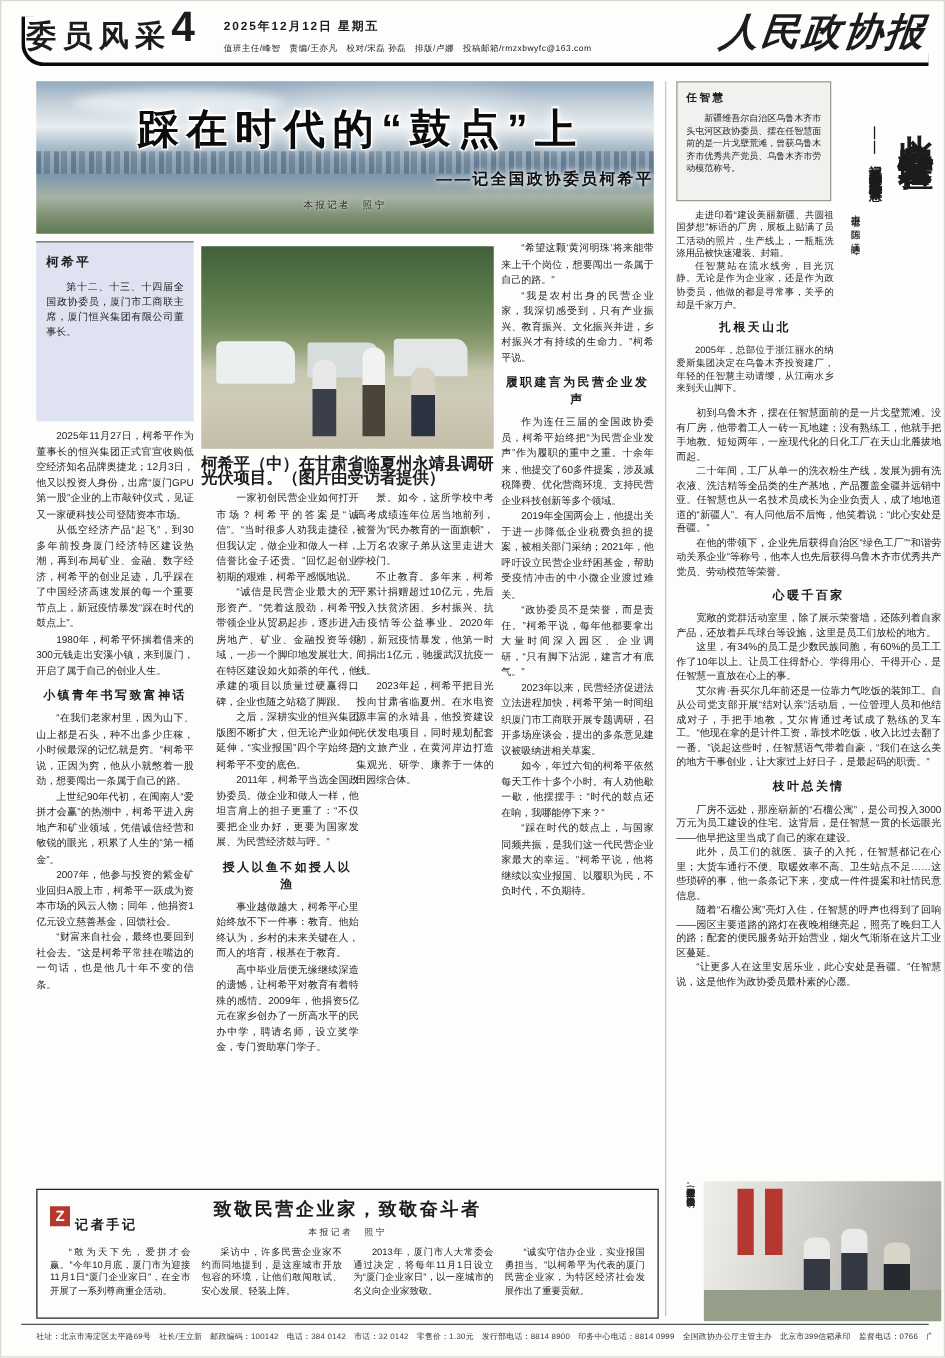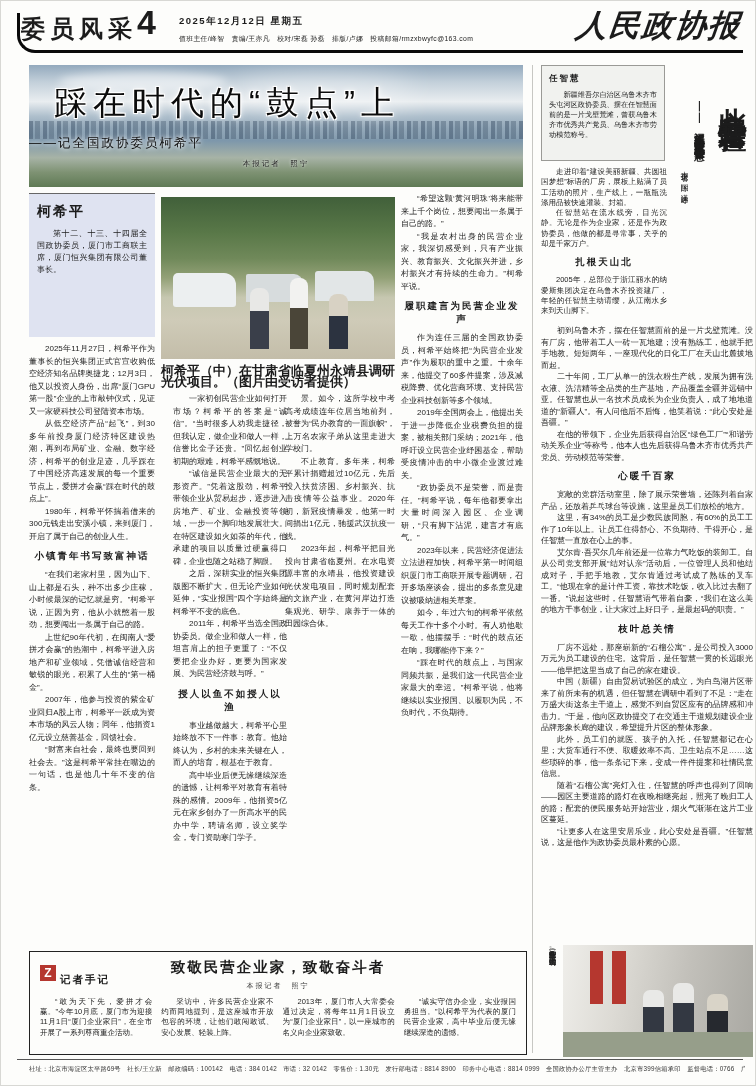--- a/index.html
+++ b/index.html
@@ -26,46 +26,46 @@
   
   .banner { left:28px; top:64px; width:494px; height:122px; overflow:hidden;
     background:linear-gradient(180deg,#93a9bd 0%,#c3d0da 14%,#e9edf0 30%,#aebfcc 42%,
                #8fa6b8 52%,#7d97ab 62%,#a7b3a6 76%,#7e9273 88%,#5f7a55 100%); }
   .banner::before { content:""; position:absolute; left:0; right:0; top:46%; height:15%;
     background:repeating-linear-gradient(90deg, rgba(68,88,110,.55) 0 4px,
       rgba(130,150,168,.25) 4px 6px, rgba(84,104,124,.5) 6px 11px, rgba(155,170,184,.2) 11px 14px); }
   .banner::after { content:""; position:absolute; left:6%; top:6%; width:34%; height:16%;
     background:rgba(255,255,255,.55); border-radius:50%; filter:blur(4px);
     box-shadow:180px 10px 30px 6px rgba(255,255,255,.5); }
-  .main-headline { position:relative; z-index:2; margin-top:16px; text-align:left;
-    font-size:33px; font-weight:400; letter-spacing:6px; color:#0c0c0c;
+  .main-headline { position:relative; z-index:2; margin-top:16px; text-align:center;
+    font-size:33px; font-weight:700; letter-spacing:6px; color:#0c0c0c;
     text-shadow:-1px -1px 0 #fff,1px -1px 0 #fff,-1px 1px 0 #fff,1px 1px 0 #fff,
                 0 0 5px rgba(255,255,255,.95),0 0 10px rgba(255,255,255,.8);margin-left:25px; }
-  .main-subtitle { position:relative; z-index:2; margin-top:9px; text-align:left;
-    font-size:12.5px; font-weight:normal; letter-spacing:2px; color:#111;
+  .main-subtitle { position:relative; z-index:2; margin-top:9px; text-align:right;
+    font-size:12.5px; font-weight:bold; letter-spacing:2px; color:#111;
     text-shadow:0 0 4px #fff,0 0 7px rgba(255,255,255,.9); }
   .main-byline { position:relative; z-index:2; margin-top:7px; text-align:center;
     font-size:7.5px; color:#222; letter-spacing:2px; text-shadow:0 0 3px #fff; }
 
   
   .bp { font-size:8px; line-height:12.5px; text-align:justify; text-indent:2em; }
   .bp-sm { font-size:7.5px; line-height:10.3px; text-align:justify; text-indent:2em; }
   .col { overflow:hidden; }
   .subhead { font-size:9.5px; font-weight:bold; text-align:center; letter-spacing:2px;
              margin:7px 0 6px; }
 
   .col1 { left:28px;  top:342px; width:126px; height:604px; }
   .col2 { left:172px; top:392px; width:114px; height:554px; }
   .col3 { left:284px; top:392px; width:110px; height:554px; }
   .col4 { left:400px; top:192px; width:122px; height:754px; }
 
   
   .profile1 { left:28px; top:192px; width:126px; height:144px; background:#dfe3f1;
     border-top:1px solid #666; padding:9px 8px 6px; overflow:hidden; }
-  .profile1 .pname { font-size:14px; font-weight:bold; letter-spacing:2px; margin-bottom:7px; }
+  .profile1 .pname { font-size:10px; font-weight:bold; letter-spacing:2px; margin-bottom:7px; }
   .profile1 .pbio  { font-size:8px; line-height:12px; text-align:justify; text-indent:2em; }
 
   .profile2 { left:540px; top:64px; width:124px; height:96px; background:#f1f2ef;
     border:1px solid #9a9a96; padding:7px 7px 16px; overflow:hidden; }
   .profile2 .pname { font-size:8.5px; font-weight:bold; letter-spacing:2px; margin-bottom:5px; }
   .profile2 .pbio  { font-size:7.2px; line-height:10px; text-align:justify; text-indent:2em; }
 
   
   .photo1 { left:160px; top:196px; width:234px; height:162px; overflow:hidden;
     background:linear-gradient(180deg,#41603a 0%,#597848 22%,#70895a 38%,#93a177 50%,
@@ -153,21 +153,21 @@
 <div class="abs photo1">
   <span class="car"></span>
   <span class="fig f1"></span>
   <span class="fig f2"></span>
   <span class="fig f3"></span>
 </div>
 <div class="abs caption1">柯希平（中）在甘肃省临夏州永靖县调研光伏项目。（图片由受访者提供）</div>
 
 <div class="abs col col1">
   <p class="bp">2025年11月27日，柯希平作为董事长的恒兴集团正式官宣收购低空经济知名品牌奥捷龙；12月3日，他又以投资人身份，出席“厦门GPU第一股”企业的上市敲钟仪式，见证又一家硬科技公司登陆资本市场。</p>
-  <p class="bp">从低空经济产品“起飞”，到30多年前投身厦门经济特区建设热潮，再到布局矿业、金融、数字经济，柯希平的创业足迹，几乎踩在了中国经济高速发展的每一个重要节点上，爱拼才会赢“踩在时代的鼓点上”。</p>
+  <p class="bp">从低空经济产品“起飞”，到30多年前投身厦门经济特区建设热潮，再到布局矿业、金融、数字经济，柯希平的创业足迹，几乎踩在了中国经济高速发展的每一个重要节点上，新冠疫情暴发“踩在时代的鼓点上”。</p>
   <p class="bp">1980年，柯希平怀揣着借来的300元钱走出安溪小镇，来到厦门，开启了属于自己的创业人生。</p>
   <h4 class="subhead">小镇青年书写致富神话</h4>
   <p class="bp">“在我们老家村里，因为山下、山上都是石头，种不出多少庄稼，小时候最深的记忆就是穷。”柯希平说，正因为穷，他从小就憋着一股劲，想要闯出一条属于自己的路。</p>
   <p class="bp">上世纪90年代初，在闽南人“爱拼才会赢”的热潮中，柯希平进入房地产和矿业领域，凭借诚信经营和敏锐的眼光，积累了人生的“第一桶金”。</p>
   <p class="bp">2007年，他参与投资的紫金矿业回归A股上市，柯希平一跃成为资本市场的风云人物；同年，他捐资1亿元设立慈善基金，回馈社会。</p>
   <p class="bp">“财富来自社会，最终也要回到社会去。”这是柯希平常挂在嘴边的一句话，也是他几十年不变的信条。</p>
 </div>
 
 <div class="abs col col2">
   <p class="bp">一家初创民营企业如何打开市场？柯希平的答案是“诚信”。“当时很多人劝我走捷径，但我认定，做企业和做人一样，信誉比金子还贵。”回忆起创业初期的艰难，柯希平感慨地说。</p>
@@ -216,25 +216,24 @@
   <h4 class="subhead">扎根天山北</h4>
   <p class="bp-sm">2005年，总部位于浙江丽水的纳爱斯集团决定在乌鲁木齐投资建厂，年轻的任智慧主动请缨，从江南水乡来到天山脚下。</p>
 </div>
 
 <div class="abs col side-full">
   <p class="bp">初到乌鲁木齐，摆在任智慧面前的是一片戈壁荒滩。没有厂房，他带着工人一砖一瓦地建；没有熟练工，他就手把手地教。短短两年，一座现代化的日化工厂在天山北麓拔地而起。</p>
   <p class="bp">二十年间，工厂从单一的洗衣粉生产线，发展为拥有洗衣液、洗洁精等全品类的生产基地，产品覆盖全疆并远销中亚。任智慧也从一名技术员成长为企业负责人，成了地地道道的“新疆人”。有人问他后不后悔，他笑着说：“此心安处是吾疆。”</p>
   <p class="bp">在他的带领下，企业先后获得自治区“绿色工厂”“和谐劳动关系企业”等称号，他本人也先后获得乌鲁木齐市优秀共产党员、劳动模范等荣誉。</p>
   <h4 class="subhead">心暖千百家</h4>
   <p class="bp">宽敞的党群活动室里，除了展示荣誉墙，还陈列着自家产品，还放着乒乓球台等设施，这里是员工们放松的地方。</p>
-  <p class="bp">这里，有34%的员工是少数民族同胞，有60%的员工工作了10年以上。让员工住得舒心、不负期待、干得开心，是任智慧一直放在心上的事。</p>
+  <p class="bp">这里，有34%的员工是少数民族同胞，有60%的员工工作了10年以上。让员工住得舒心、学得用心、干得开心，是任智慧一直放在心上的事。</p>
   <p class="bp">艾尔肯·吾买尔几年前还是一位靠力气吃饭的装卸工。自从公司党支部开展“结对认亲”活动后，一位管理人员和他结成对子，手把手地教，艾尔肯通过考试成了熟练的叉车工。“他现在拿的是计件工资，靠技术吃饭，收入比过去翻了一番。”说起这些时，任智慧语气带着自豪，“我们在这么美的地方干事创业，让大家过上好日子，是最起码的职责。”</p>
   <h4 class="subhead">枝叶总关情</h4>
   <p class="bp">厂房不远处，那座崭新的“石榴公寓”，是公司投入3000万元为员工建设的住宅。这背后，是任智慧一贯的长远眼光——他早把这里当成了自己的家在建设。</p>
-  <p class="bp">中国（新疆）自由贸易试验区的成立，为白鸟湖片区带来了前所未有的机遇，但任智慧在调研中看到了不足：“走在万盛大街这条主干道上，感觉不到自贸区应有的品牌感和冲击力。”于是，他向区政协提交了在交通主干道规划建设企业品牌形象长廊的建议，希望提升片区的整体形象。</p>
   <p class="bp">此外，员工们的就医、孩子的入托，任智慧都记在心里；大货车通行不便、取暖效率不高、卫生站点不足……这些琐碎的事，他一条条记下来，变成一件件提案和社情民意信息。</p>
   <p class="bp">随着“石榴公寓”亮灯入住，任智慧的呼声也得到了回响——园区主要道路的路灯在夜晚相继亮起，照亮了晚归工人的路；配套的便民服务站开始营业，烟火气渐渐在这片工业区蔓延。</p>
   <p class="bp">“让更多人在这里安居乐业，此心安处是吾疆。”任智慧说，这是他作为政协委员最朴素的心愿。</p>
 </div>
 
 <div class="abs caption2">任智慧（右一）在企业生产车间。（图片由受访者提供）</div>
 <div class="abs photo2">
   <span class="rb rb1"></span>
   <span class="rb rb2"></span>
   <span class="fig g1"></span>
@@ -248,18 +247,18 @@
       <span class="nb-logo">Z</span>
       <span class="nb-label">记者手记</span>
     </div>
     <div class="nb-title">致敬民营企业家，致敬奋斗者</div>
   </div>
   <div class="nb-byline">本报记者　照宁</div>
   <div class="nb-cols">
     <p class="nb-col">“敢为天下先，爱拼才会赢。”今年10月底，厦门市为迎接11月1日“厦门企业家日”，在全市开展了一系列尊商重企活动。</p>
     <p class="nb-col">采访中，许多民营企业家不约而同地提到，是这座城市开放包容的环境，让他们敢闯敢试、安心发展、轻装上阵。</p>
     <p class="nb-col">2013年，厦门市人大常委会通过决定，将每年11月1日设立为“厦门企业家日”，以一座城市的名义向企业家致敬。</p>
-    <p class="nb-col">“诚实守信办企业，实业报国勇担当。”以柯希平为代表的厦门民营企业家，高中毕业后便无缘继续深造的遗憾。</p>
+    <p class="nb-col">“诚实守信办企业，实业报国勇担当。”以柯希平为代表的厦门民营企业家，为特区经济社会发展作出了重要贡献。</p>
   </div>
 </div>
 
 <div class="abs footer-rule"></div>
 <div class="abs footer-text">社址：北京市海淀区太平路69号　社长/王立新　邮政编码：100142　电话：384 0142　市话：32 0142　零售价：1.30元　发行部电话：8814 8900　印务中心电话：8814 0999　全国政协办公厅主管主办　北京市399信箱承印　监督电话：0766　广告经营许可证：京海工商广字第0958号</div>
 
 </body></html>

